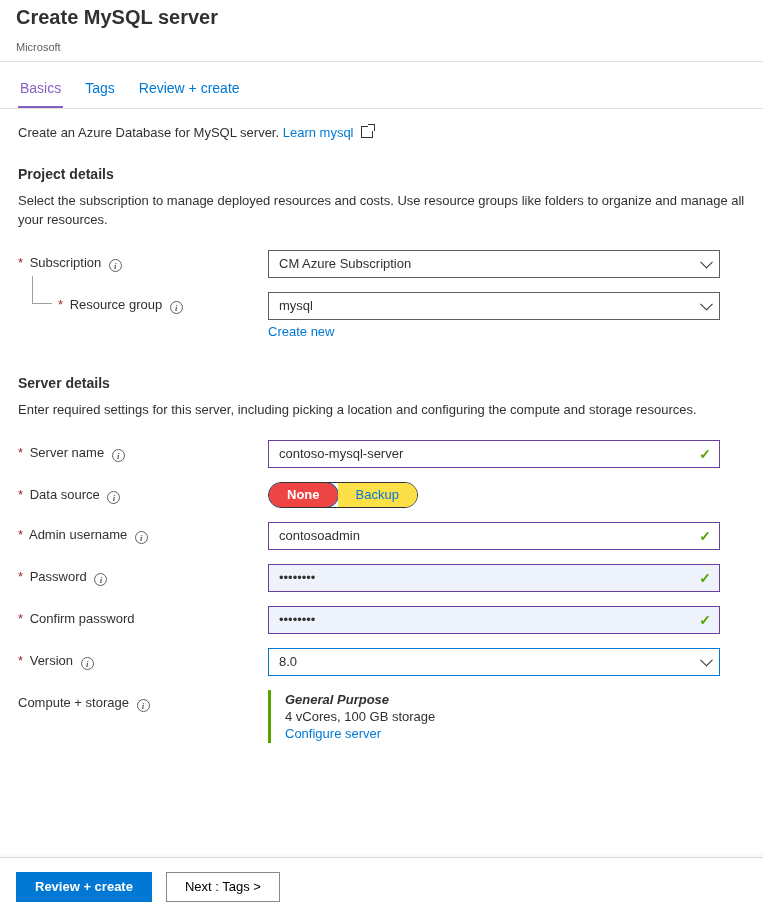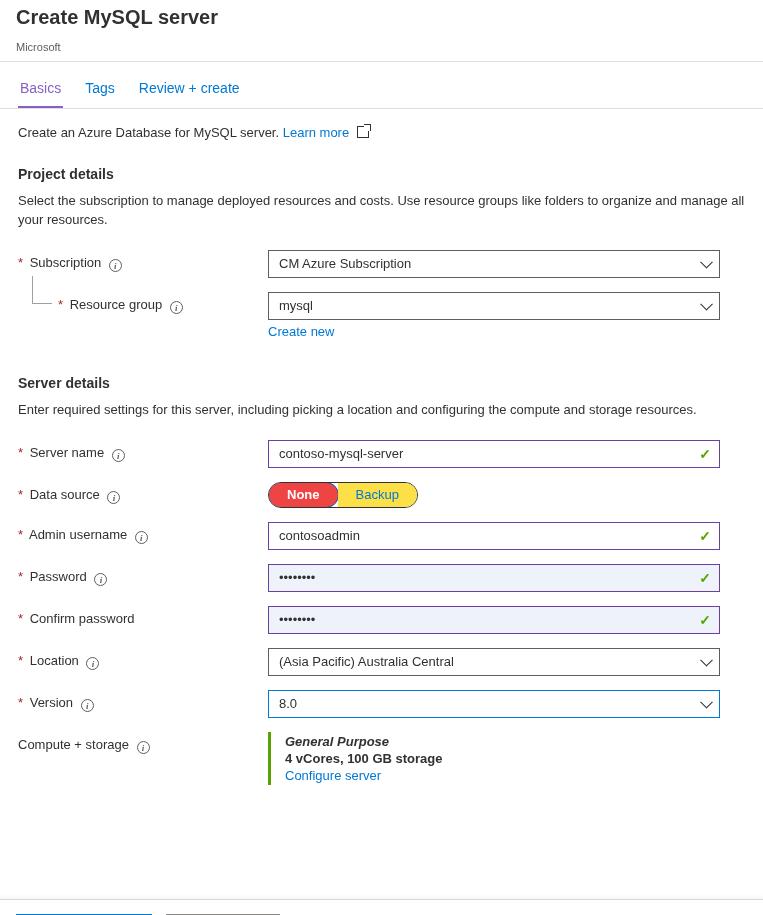--- a/index.html
+++ b/index.html
@@ -182,21 +182,21 @@
     margin: -1px;
     padding: 0 18px;
     height: 26px;
     border: 1px solid #0062b3;
   }
   .compute-box {
     border-left: 3px solid #57a300;
     padding: 2px 0 2px 14px;
   }
   .compute-box .title { font-weight: 600; font-style: italic; }
-  .compute-box .spec { margin: 2px 0; font-weight: bold; }
+  .compute-box .spec { margin: 2px 0; }
   .footer {
     position: relative;
     border-top: 1px solid #e1dfdd;
     padding: 14px 16px;
     display: flex;
     gap: 14px;
     margin-top: 40px;
   }
   .footer::before {
     content:"";
@@ -233,21 +233,21 @@
 <div class="tabs">
   <div class="tab active">Basics</div>
   <div class="tab">Tags</div>
   <div class="tab">Review + create</div>
 </div>
 
 <div class="content">
 
   <div class="intro">
     <span>Create an Azure Database for MySQL server. </span>
-    <span class="link">Learn more</span>
+    <span class="link">Learn mysql</span>
     <span class="ext-icon"></span>
   </div>
 
   <h3 class="section">Project details</h3>
   <p class="section-desc">Select the subscription to manage deployed resources and costs. Use resource groups like folders to organize and manage all your resources.</p>
 
   <div class="form-row">
     <div class="form-label">
       <span class="req">*</span>
       <span>Subscription</span>
@@ -344,33 +344,20 @@
       <span>Confirm password</span>
     </div>
     <div class="form-control-wrap">
       <div class="text-input validated filled">
         <span>••••••••</span>
         <span class="check-icon">✓</span>
       </div>
     </div>
   </div>
 
-  <div class="form-row">
-    <div class="form-label">
-      <span class="req">*</span>
-      <span>Location</span>
-      <span class="info-icon"></span>
-    </div>
-    <div class="form-control-wrap">
-      <div class="select">
-        <span>(Asia Pacific) Australia Central</span>
-        <span class="chevron"></span>
-      </div>
-    </div>
-  </div>
 
   <div class="form-row">
     <div class="form-label">
       <span class="req">*</span>
       <span>Version</span>
       <span class="info-icon"></span>
     </div>
     <div class="form-control-wrap">
       <div class="select blue-border">
         <span>8.0</span>

